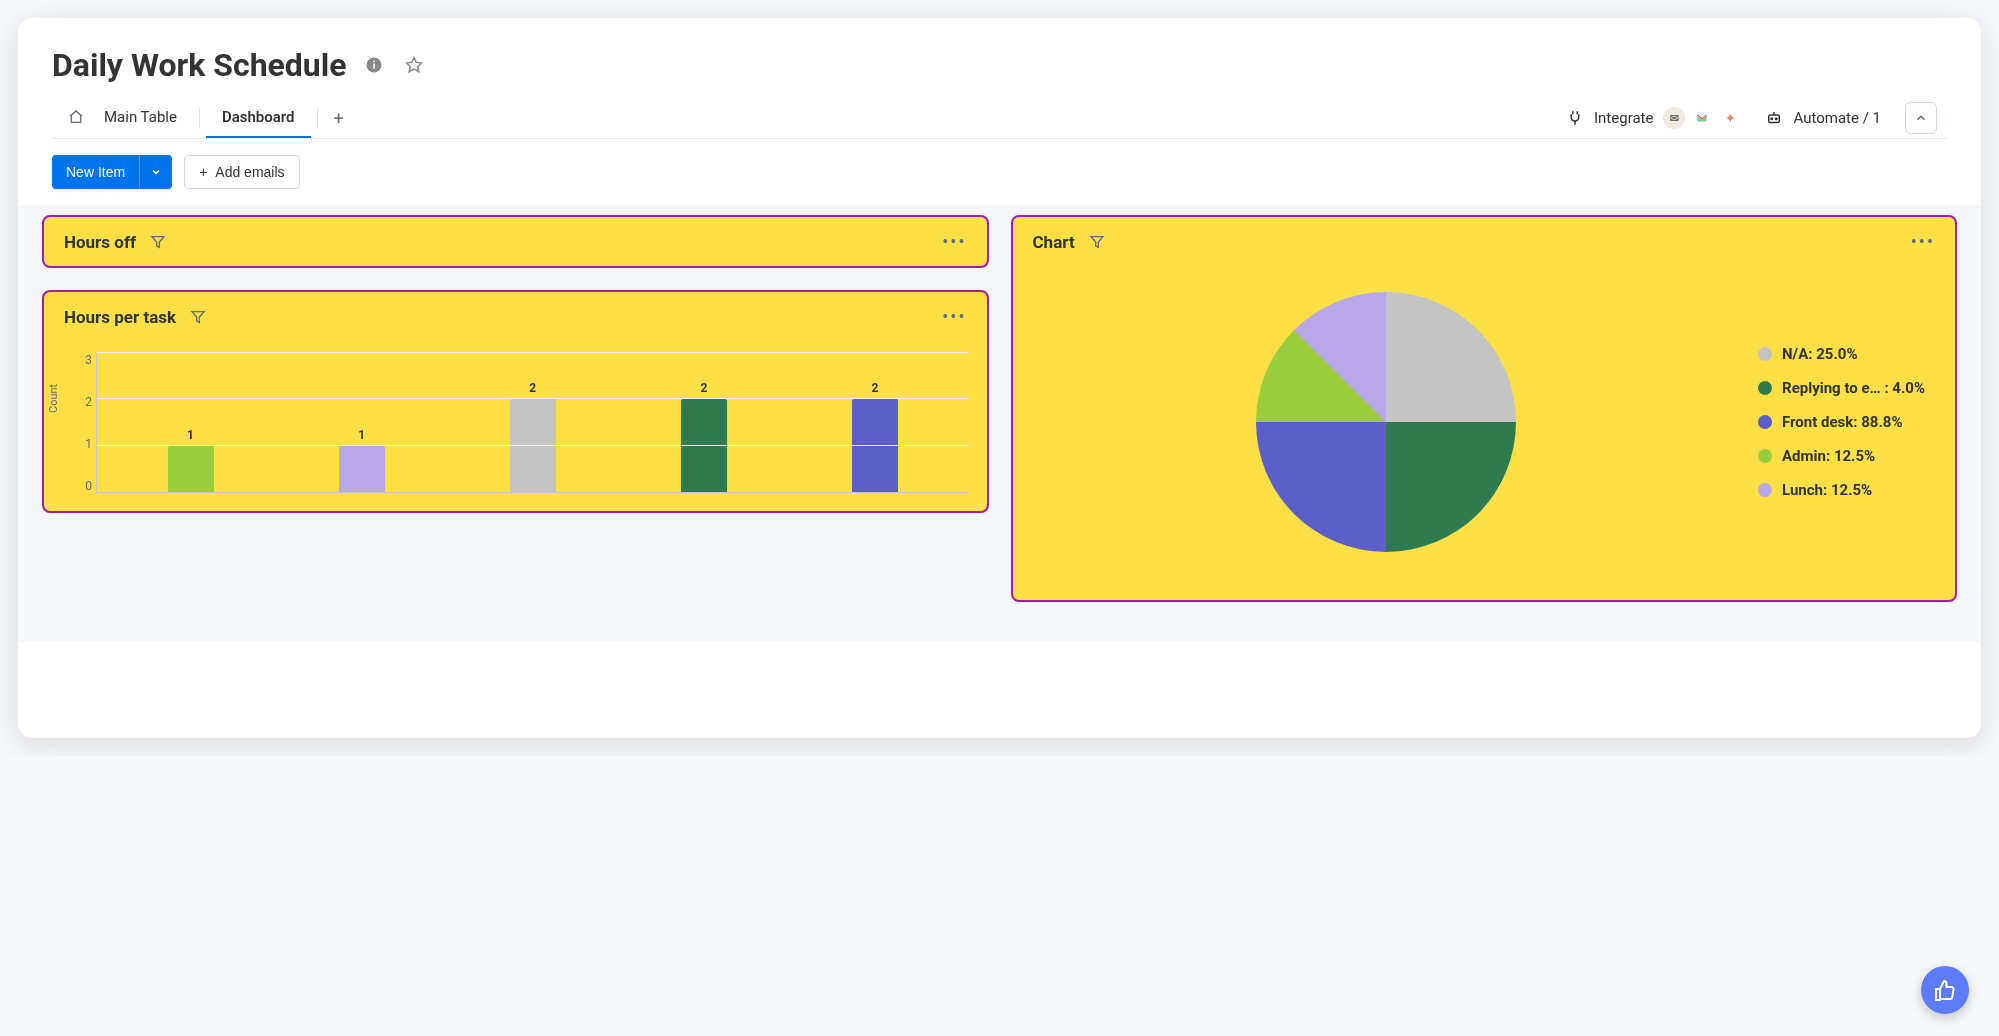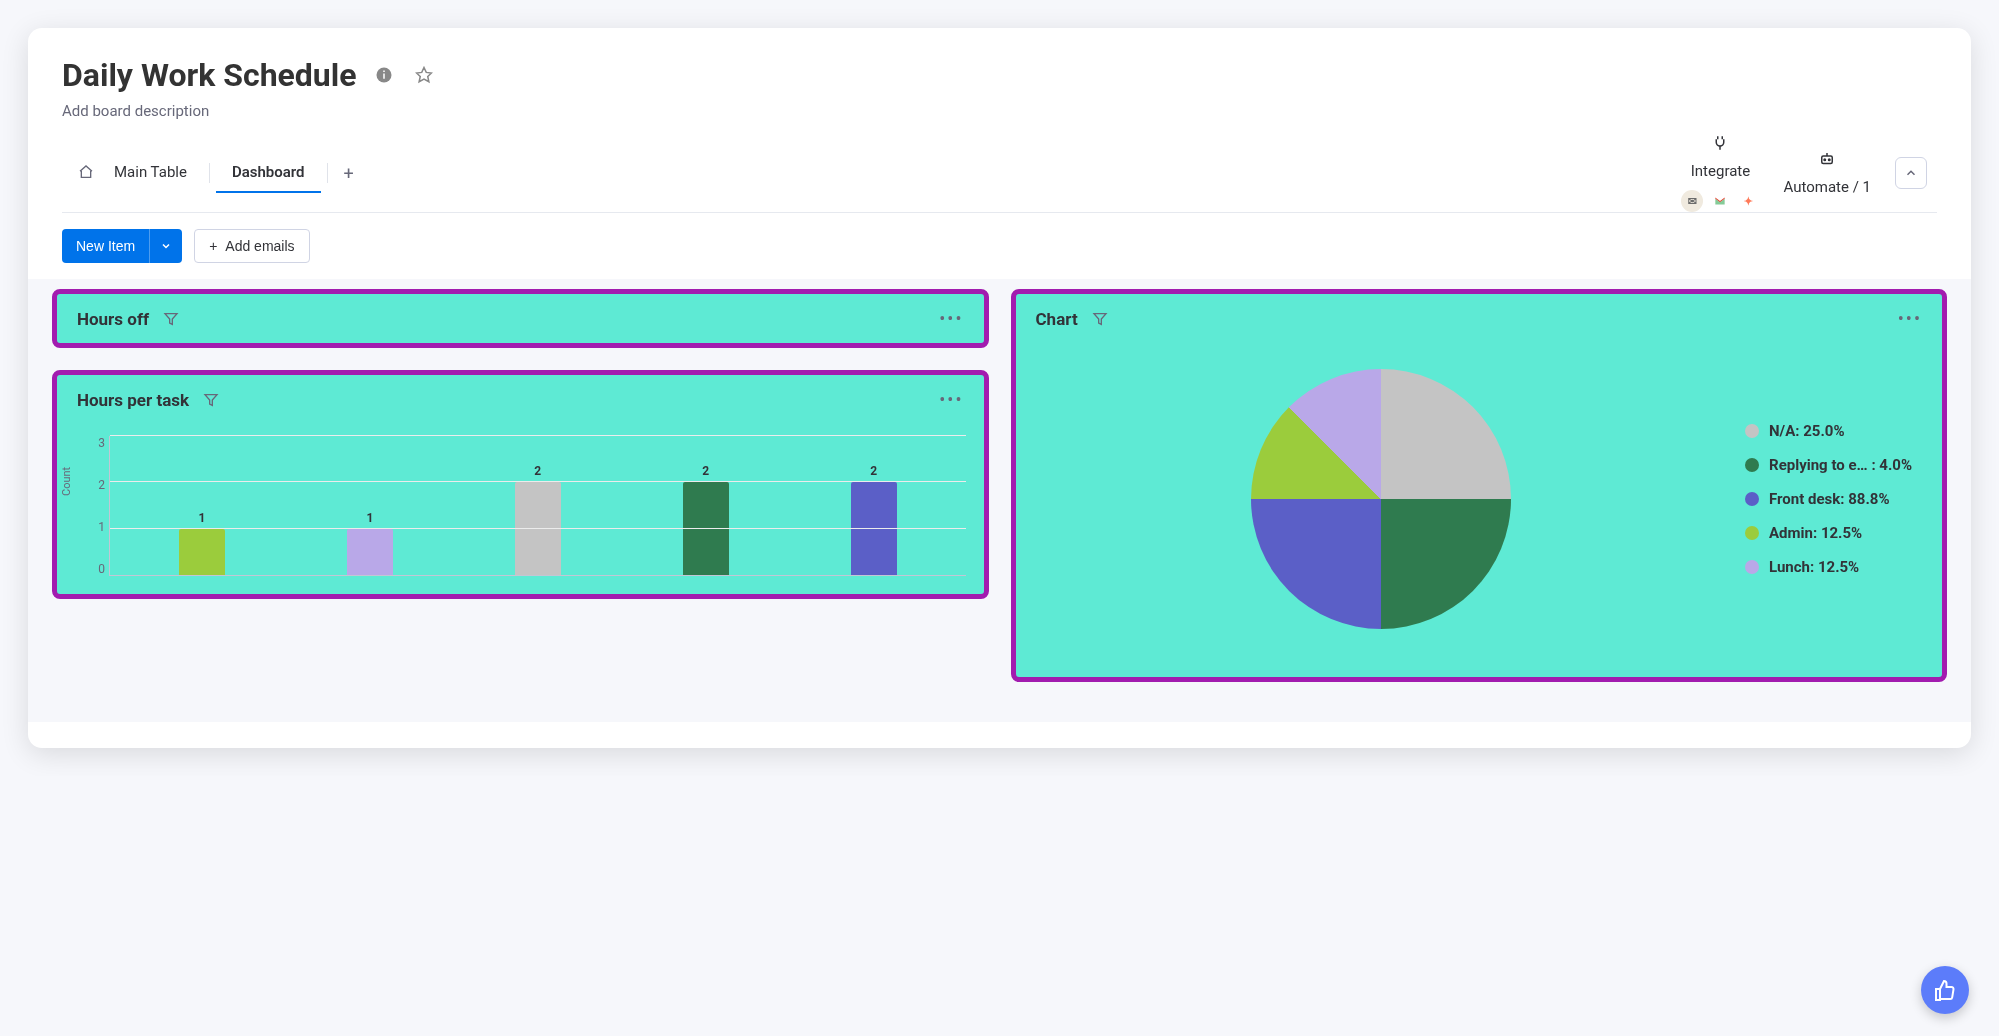--- a/index.html
+++ b/index.html
@@ -4,52 +4,52 @@
 <style>
   * { box-sizing: border-box; margin: 0; padding: 0; }
   body {
     font-family: -apple-system, BlinkMacSystemFont, "Segoe UI", Roboto, Helvetica, Arial, sans-serif;
     background: #f6f7fb;
     color: #323338;
     font-size: 14px;
   }
   .app-frame {
     background: #fff;
-    margin: 28px;
+    margin: 18px;
     border-radius: 14px;
     box-shadow: 0 6px 28px rgba(0,0,0,0.12);
     overflow: hidden;
     min-height: 720px;
   }
   .board-header { padding: 28px 34px 0 34px; }
   .title-row { display: flex; align-items: center; gap: 14px; }
   .board-title { font-size: 32px; font-weight: 700; color: #333; }
   .icon-btn { display:inline-flex; align-items:center; justify-content:center; width:26px; height:26px; color:#676879; cursor:pointer; }
   .board-desc { margin-top: 8px; color: #676879; font-size: 15px; cursor:pointer; }
   .tabs-row { display:flex; align-items:center; justify-content:space-between; margin-top:14px; border-bottom:1px solid #e6e9ef; }
   .tabs-left { display:flex; align-items:center; gap:0; }
   .tab { display:flex; align-items:center; gap:20px; padding:10px 16px; color:#323338; cursor:pointer; font-size:15px; border-bottom:2px solid transparent; }
   .tab.active { border-bottom:2px solid #0073ea; font-weight:600; }
   .tab-divider { width:1px; height:20px; background:#e0e3ea; margin:0 6px; }
   .tab-add { width:30px; height:30px; display:flex; align-items:center; justify-content:center; color:#676879; font-size:18px; cursor:pointer; }
   .tabs-right { display:flex; align-items:center; gap:24px; padding-right:10px; }
-  .right-group { display:flex; align-items:center; gap:10px; color:#323338; font-size:15px; cursor:pointer;flex-direction:column; }
+  .right-group { display:flex; align-items:center; gap:10px; color:#323338; font-size:15px; cursor:pointer; }
   .mini-icons { display:flex; align-items:center; gap:6px; }
   .mini-icon { width:22px; height:22px; border-radius:50%; display:flex; align-items:center; justify-content:center; font-size:11px; font-weight:700; }
   .collapse-btn { width:32px; height:32px; border:1px solid #d0d4e4; border-radius:6px; display:flex; align-items:center; justify-content:center; cursor:pointer; color:#676879; }
   .toolbar { padding:16px 34px; display:flex; align-items:center; gap:12px; }
   .btn-primary { background:#0073ea; color:#fff; border:none; border-radius:4px; padding:9px 14px; font-size:14px; cursor:pointer; display:flex; align-items:center; }
   .btn-primary-split { display:flex; }
   .btn-primary-main { border-top-right-radius:0; border-bottom-right-radius:0; }
   .btn-primary-caret { background:#0073ea; color:#fff; border:none; border-left:1px solid rgba(255,255,255,0.3); border-radius:0 4px 4px 0; padding:9px 10px; cursor:pointer; display:flex; align-items:center; }
   .btn-outline { background:#fff; border:1px solid #d0d4e4; border-radius:4px; padding:8px 14px; font-size:14px; cursor:pointer; display:flex; align-items:center; gap:8px; color:#323338; }
   .content-area { background:#f6f7fb; padding:10px 24px 40px 24px; display:flex; gap:22px; align-items:flex-start; }
   .left-col { flex:1; display:flex; flex-direction:column; gap:22px; }
   .right-col { flex:1; }
-  .widget { background:#5eead4; border:5px solid #a21caf; border-radius:8px; overflow:hidden; }
+  .widget { background:#fde047; border:2px solid #a21caf; border-radius:8px; overflow:hidden; }
   .widget-header { display:flex; align-items:center; justify-content:space-between; padding:14px 20px; }
   .widget-header-left { display:flex; align-items:center; gap:14px; }
   .widget-title { font-size:17px; font-weight:700; color:#323338; }
   .filter-icon { color:#676879; cursor:pointer; }
   .widget-menu { color:#676879; cursor:pointer; font-size:18px; letter-spacing:2px; }
   .big-number { text-align:center; font-size:44px; font-weight:600; color:#333; padding:36px 10px 56px 10px; }
   
   .bar-chart-wrap { padding:12px 18px 18px 18px; }
   .bar-chart { position:relative; height:140px; display:flex; }
   .y-axis { width:34px; position:relative; }
@@ -87,21 +87,20 @@
             <rect x="11" y="10" width="2" height="7" fill="#fff"></rect>
             <rect x="11" y="6" width="2" height="2" fill="#fff"></rect>
           </svg>
       </span>
       <span class="icon-btn">
         <svg width="18" height="18" viewBox="0 0 24 24" fill="none" stroke="#888" stroke-width="2">
             <polygon points="12 2 15 8.5 22 9.3 17 14 18.5 21 12 17.5 5.5 21 7 14 2 9.3 9 8.5 12 2"></polygon>
           </svg>
       </span>
     </div>
-    <div class="board-desc">Add board description</div>
 
     <div class="tabs-row">
       <div class="tabs-left">
         <div class="tab">
           <span>
             <svg width="16" height="16" viewBox="0 0 24 24" fill="none" stroke="#676879" stroke-width="2">
                 <path d="M3 11 12 3l9 8"></path>
                 <path d="M5 10v10h14V10"></path>
               </svg>
           </span>

